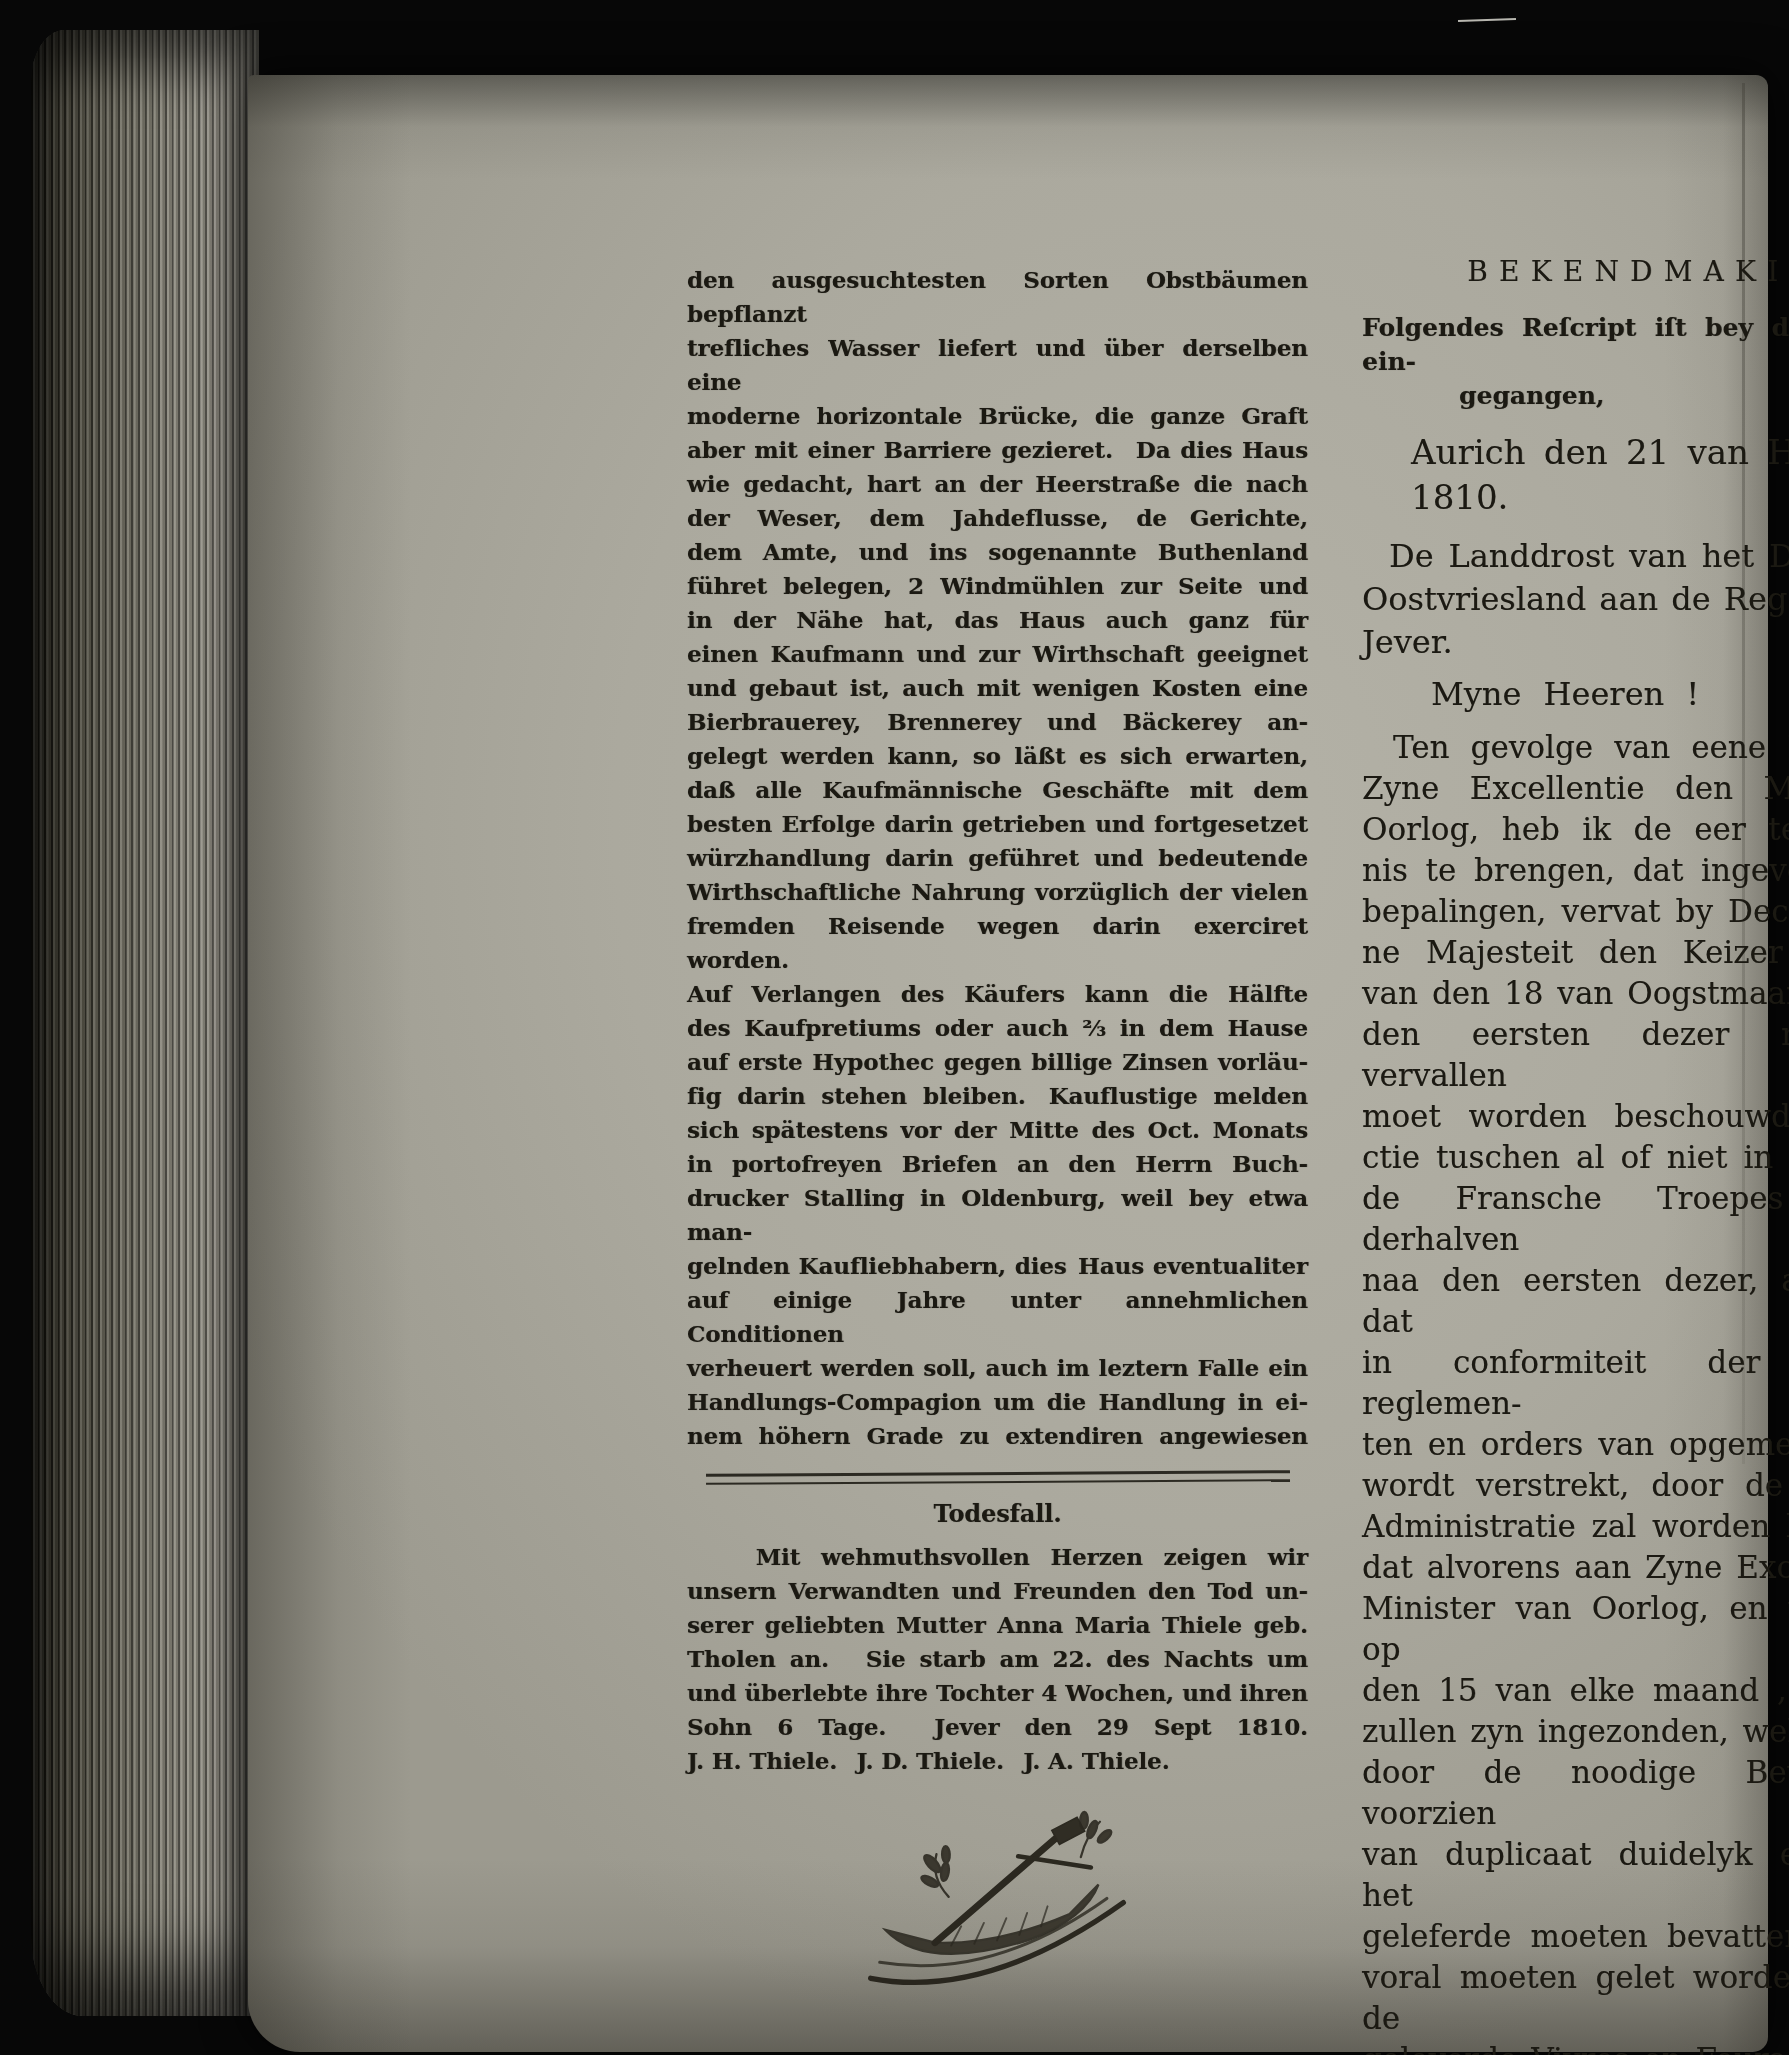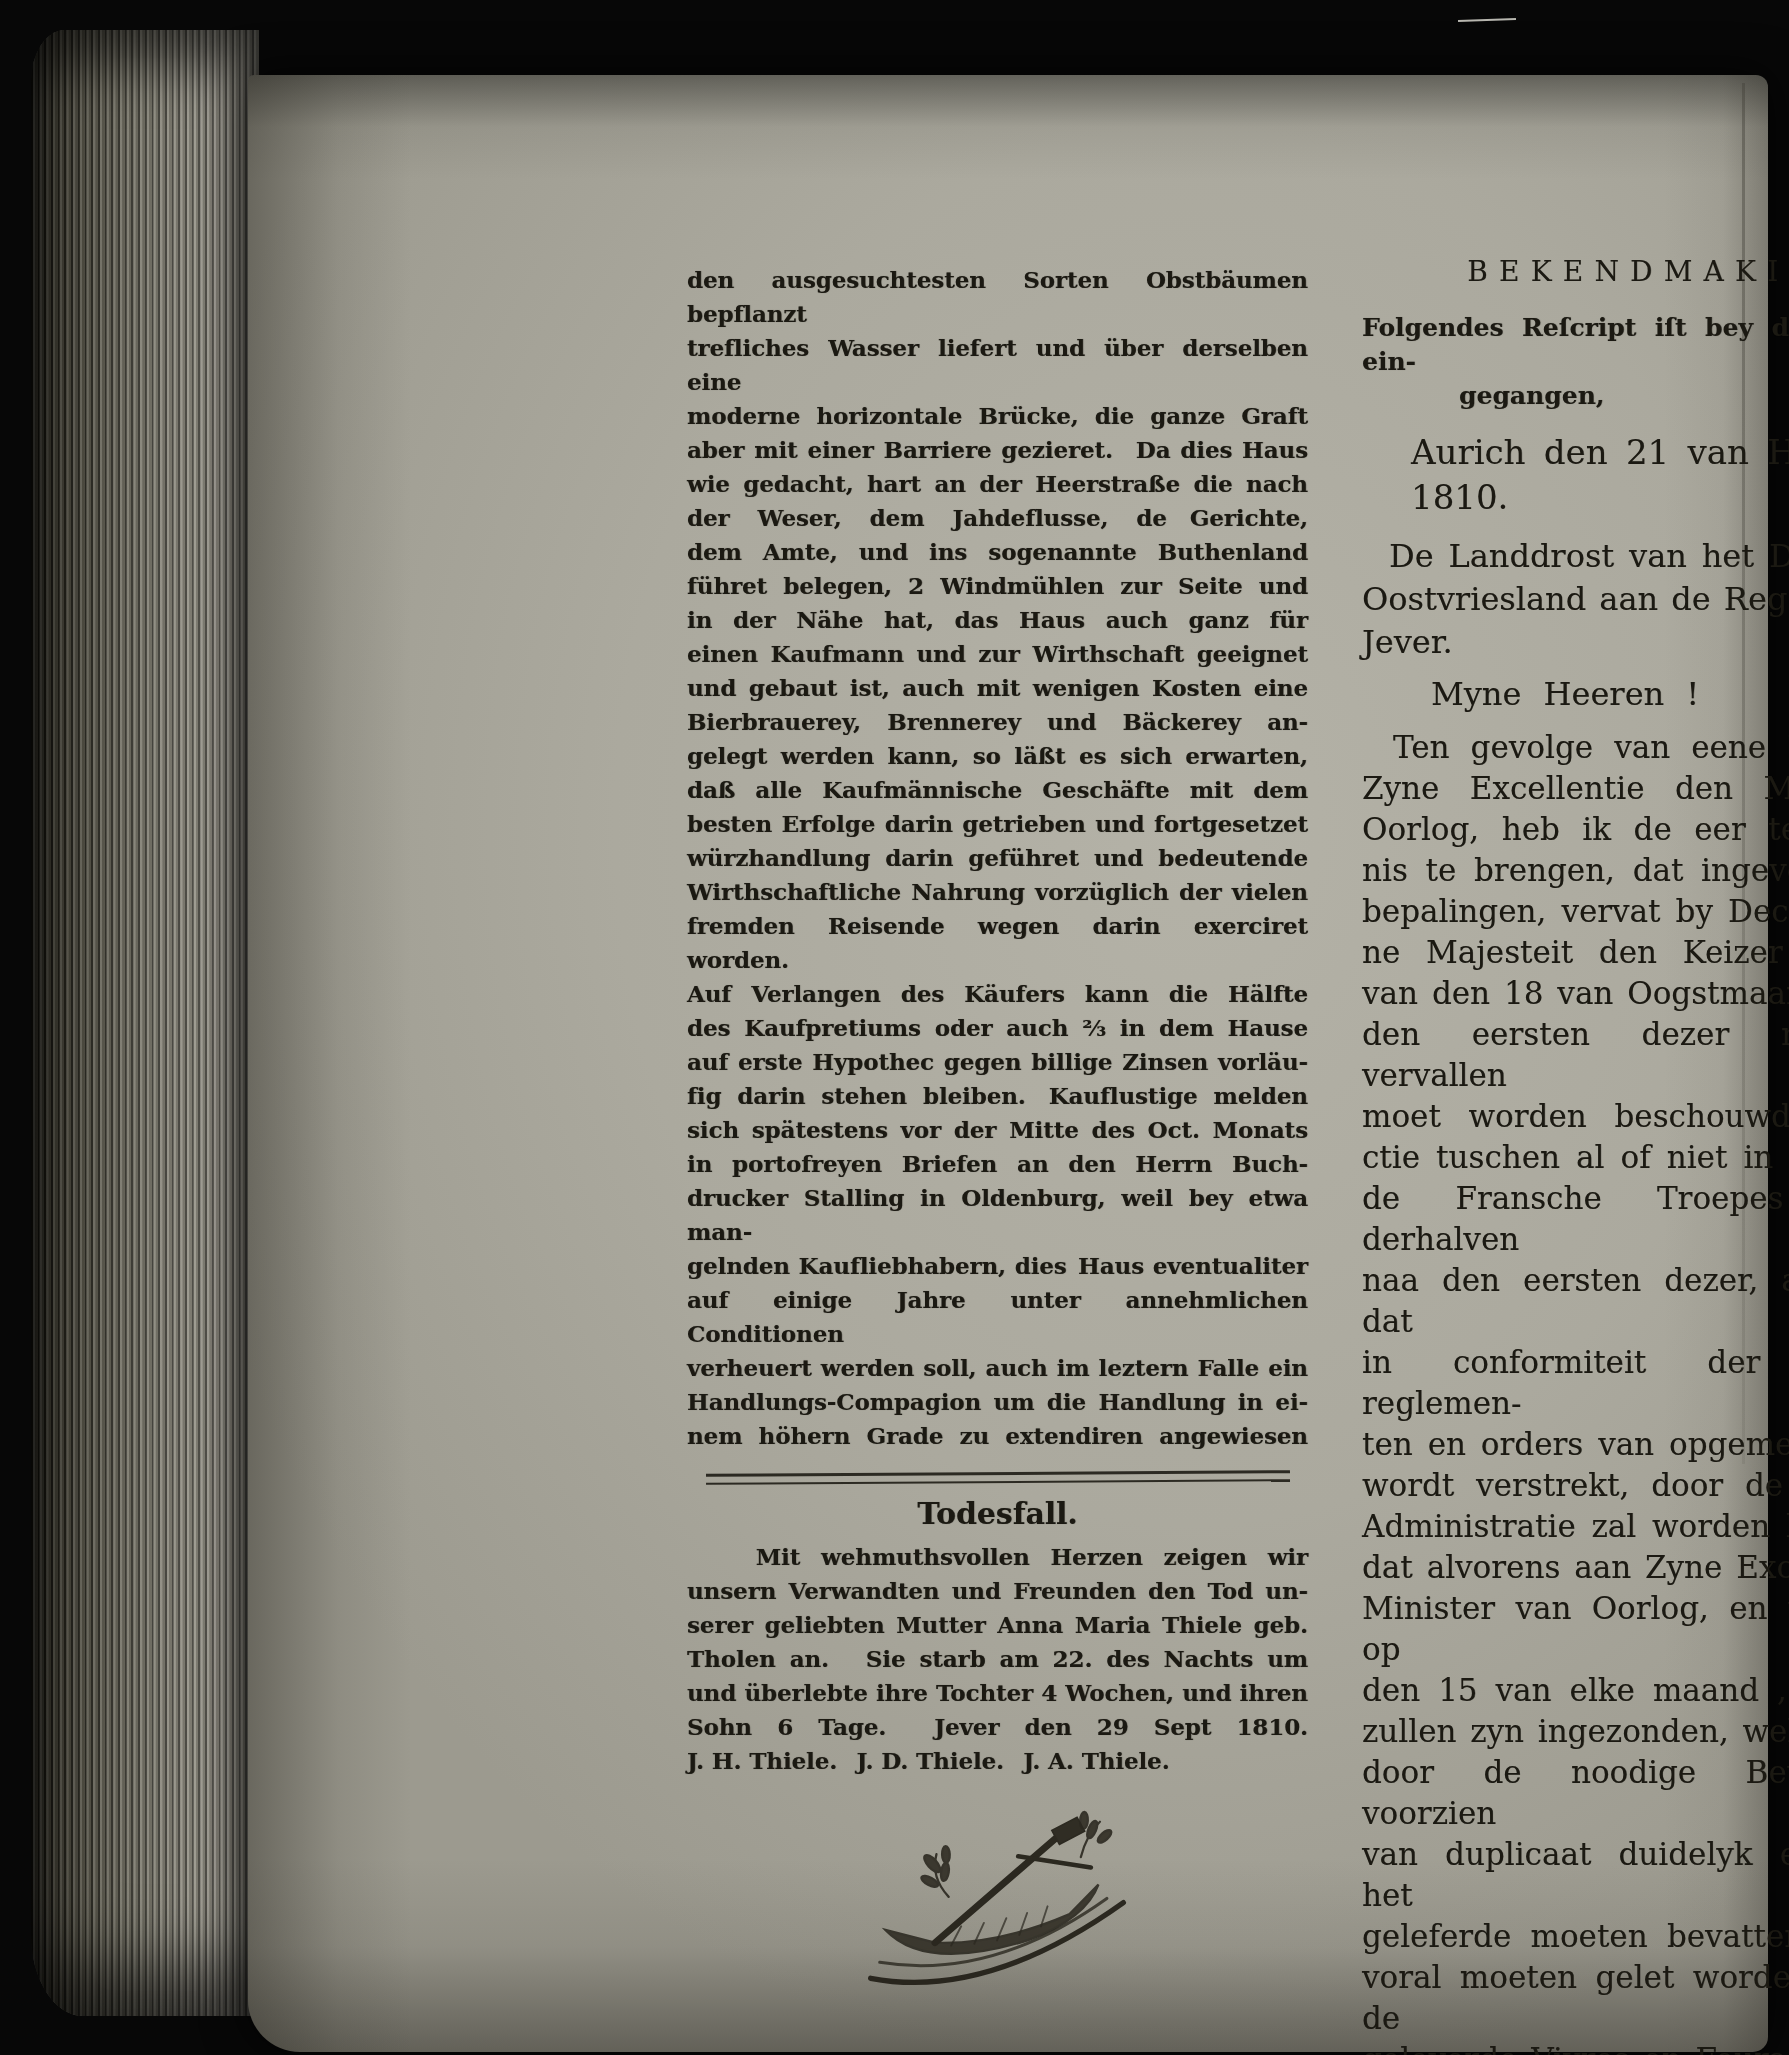--- a/index.html
+++ b/index.html
@@ -69,21 +69,21 @@
   .line{min-height:1em;}
   .j{text-align:justify;text-align-last:justify;text-justify:inter-word;}
 
   .double-rule{
     height:6px;border-top:3.7px solid var(--ink);border-bottom:2.2px solid var(--ink);
     width:94%;margin:19.4px auto 13.4px auto;opacity:.88;
   }
   .double-rule.tilt-l{transform:rotate(-0.35deg);}
 
   .obit-heading{
-    text-align:center;font-size:30px;margin:7.5px 0 9px 0;font-weight:700;
+    text-align:center;font-size:24px;margin:7.5px 0 9px 0;font-weight:700;
   }
 
   .ornament-wrap{
     margin-top:36px;text-align:center;
   }
   .ornament-wrap svg{transform:rotate(-12deg);opacity:.92;}
 
   .announce-heading{
     text-align:center;font-size:28px;font-weight:400;
     letter-spacing:11.2px;text-transform:uppercase;

